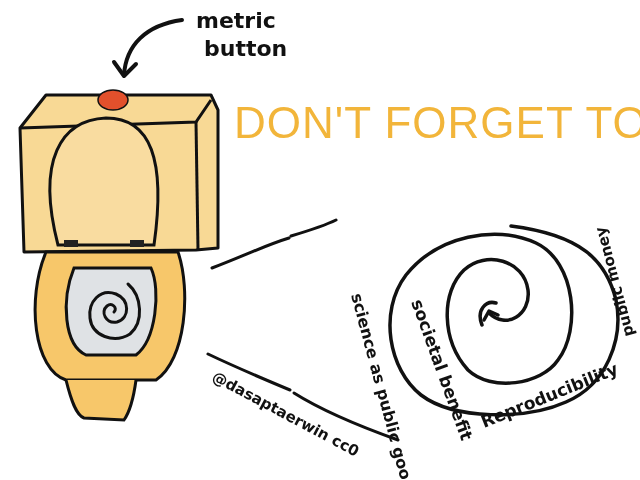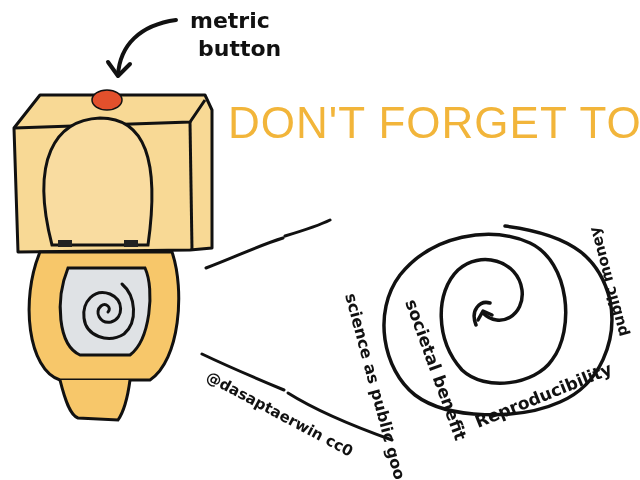--- a/index.html
+++ b/index.html
@@ -1,17 +1,17 @@
 <!DOCTYPE html>
 <html><head>
   <meta charset="utf-8">
   <style>
     html, body { margin: 0; padding: 0; background: #ffffff; }
     body { width: 640px; height: 480px; position: relative; overflow: hidden; }
-    .canvas { position: absolute; left: 0; top: 0; width: 524px; height: 480px; }
+    .canvas { position: absolute; left: 0; top: 0; width: 524px; height: 480px; padding-left: 6px; }
     svg text { font-family: "DejaVu Sans", sans-serif; }
     .hand { font-family: "DejaVu Sans", sans-serif; font-weight: bold; fill: #111; }
     .title { font-family: "Liberation Sans", sans-serif; fill: #f2b53a; font-size: 44px; letter-spacing: 1px; }
   </style>
 </head>
 <body>
 
 <div class="canvas">
   <svg width="640" height="480" viewBox="0 0 640 480" xmlns="http://www.w3.org/2000/svg">
 

